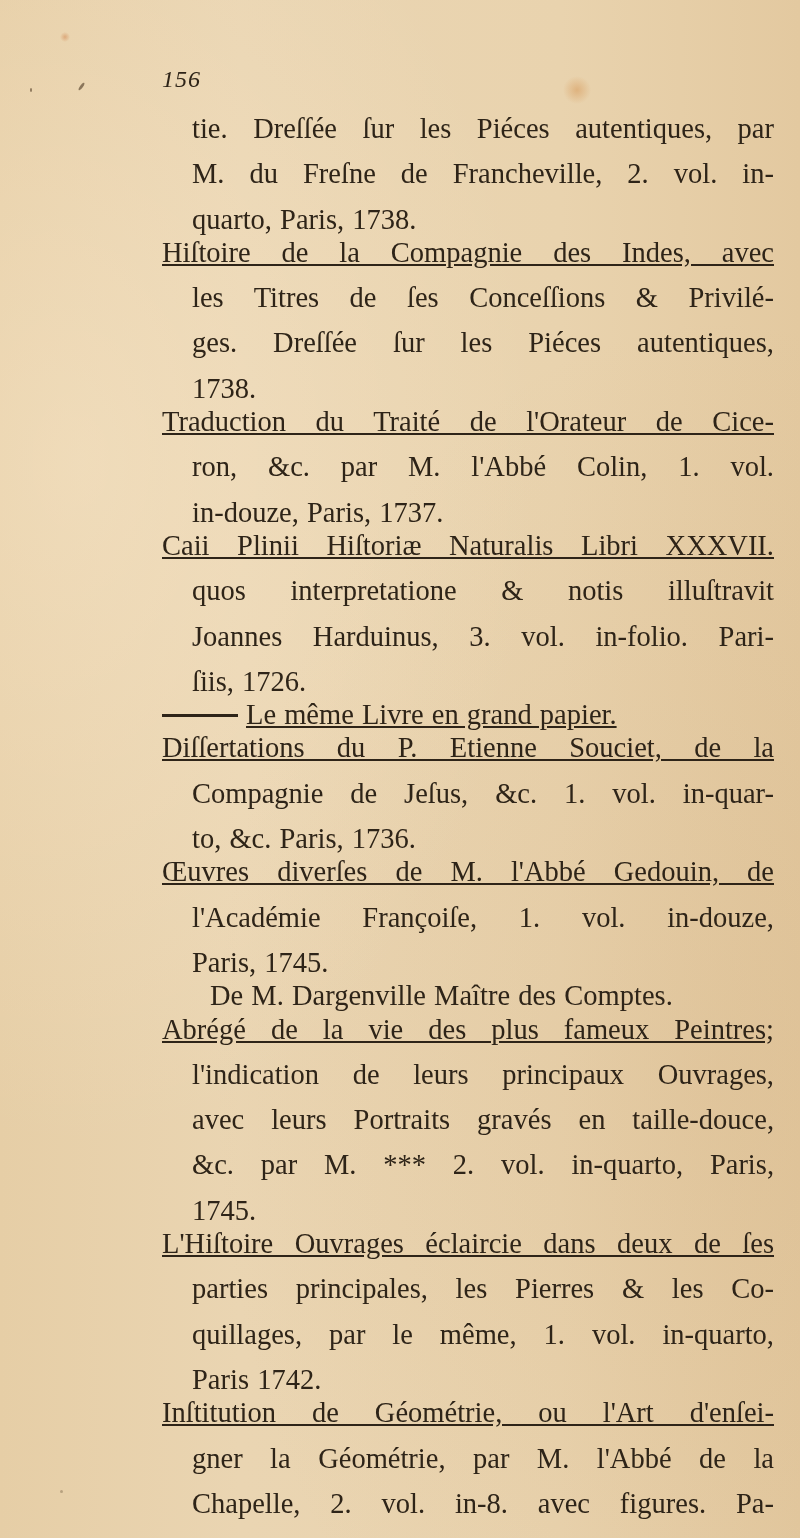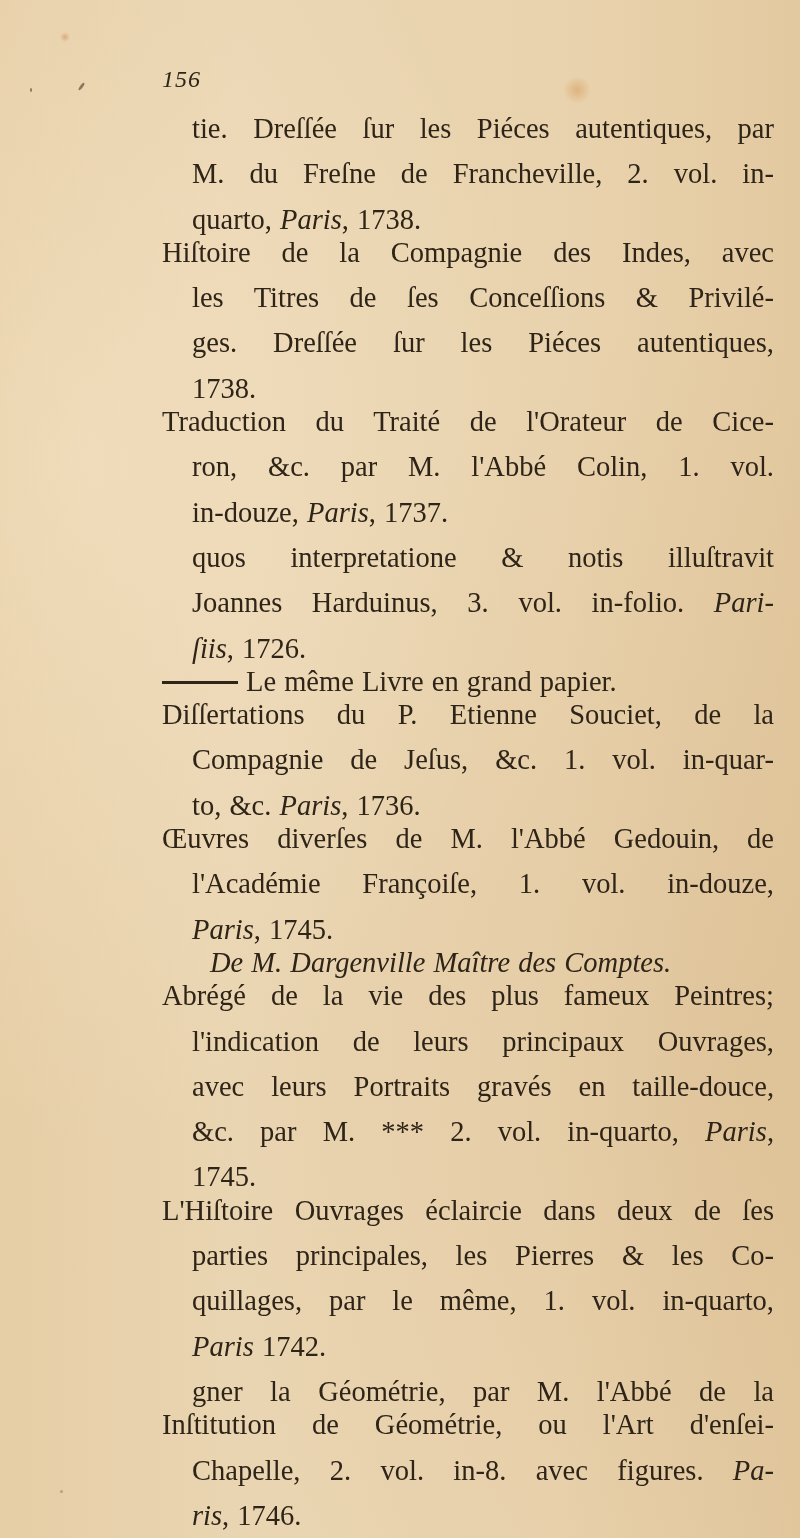--- a/index.html
+++ b/index.html
@@ -42,25 +42,25 @@
     }
     .line {
       height: 33.3px;
       line-height: 33.3px;
       font-size: 28.5px;
       white-space: nowrap;
       text-align: justify;
       text-align-last: justify;
       word-spacing: 1px;
     }
-    .line.first { padding-left: 0; }
+    .line.first { padding-left: 0; text-decoration: underline; }
     .line.cont { padding-left: 30px; margin-top: 12px; }
     .line.short { text-align-last: left; }
     .line.sub { padding-left: 48px; text-align-last: left; }
-    .it { font-style: italic; }
+    .it { }
     .dash {
       display: inline-block;
       width: 76px;
       height: 3px;
       background: #2e2418;
       vertical-align: middle;
       margin-right: 8px;
       position: relative;
       top: -2px;
     }
@@ -86,20 +86,21 @@
         <div class="line cont"><span>les Titres de ſes Conceſſions &amp; Privilé-</span></div>
         <div class="line cont"><span>ges. Dreſſée ſur les Piéces autentiques,</span></div>
         <div class="line cont short"><span>1738.</span></div>
       </div>
       <div>
         <div class="line first"><span>Traduction du Traité de l'Orateur de Cice-</span></div>
         <div class="line cont"><span>ron, &amp;c. par M. l'Abbé Colin, 1. vol.</span></div>
         <div class="line cont short"><span>in-douze, </span><span class="it">Paris</span><span>, 1737.</span></div>
       </div>
       <div>
+        <div class="line first"><span>Caii Plinii Hiſtoriæ Naturalis Libri XXXVII.</span></div>
         <div class="line cont"><span>quos interpretatione &amp; notis illuſtravit</span></div>
         <div class="line cont"><span>Joannes Harduinus, 3. vol. in-folio. </span><span class="it">Pari-</span></div>
         <div class="line cont short"><span></span><span class="it">ſiis</span><span>, 1726.</span></div>
       </div>
       <div>
         <div class="line first short"><span class="dash"></span><span>Le même Livre en grand papier.</span></div>
       </div>
       <div>
         <div class="line first"><span>Diſſertations du P. Etienne Souciet, de la</span></div>
         <div class="line cont"><span>Compagnie de Jeſus, &amp;c. 1. vol. in-quar-</span></div>
@@ -120,22 +121,22 @@
         <div class="line cont"><span>&amp;c. par M. *** 2. vol. in-quarto, </span><span class="it">Paris</span><span>,</span></div>
         <div class="line cont short"><span>1745.</span></div>
       </div>
       <div>
         <div class="line first"><span>L'Hiſtoire Ouvrages éclaircie dans deux de ſes</span></div>
         <div class="line cont"><span>parties principales, les Pierres &amp; les Co-</span></div>
         <div class="line cont"><span>quillages, par le même, 1. vol. in-quarto,</span></div>
         <div class="line cont short"><span></span><span class="it">Paris</span><span> 1742.</span></div>
       </div>
       <div>
+        <div class="line first"><span>Inſtitution de Géométrie, ou l'Art d'enſei-</span></div>
         <div class="line cont"><span>gner la Géométrie, par M. l'Abbé de la</span></div>
-        <div class="line first"><span>Inſtitution de Géométrie, ou l'Art d'enſei-</span></div>
         <div class="line cont"><span>Chapelle, 2. vol. in-8. avec figures. </span><span class="it">Pa-</span></div>
         <div class="line cont short"><span></span><span class="it">ris</span><span>, 1746.</span></div>
       </div>
     </div>
 
   <span class="blot" style="left:80px;top:82px;width:3px;height:9px;transform:rotate(35deg);"></span>
   <span class="blot" style="left:30px;top:88px;width:2px;height:4px;"></span>
   <span class="blot" style="left:60px;top:1490px;width:3px;height:3px;opacity:.5;"></span>
 </div>
 

